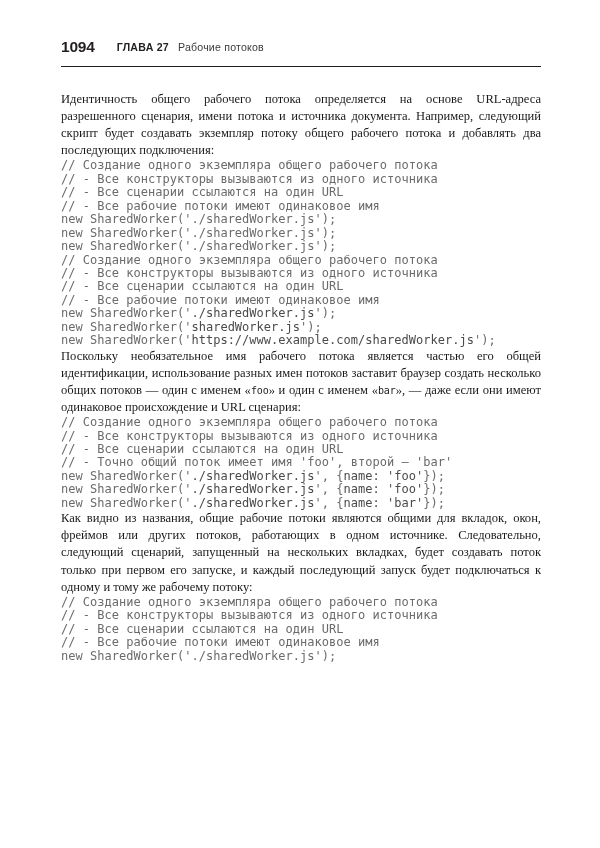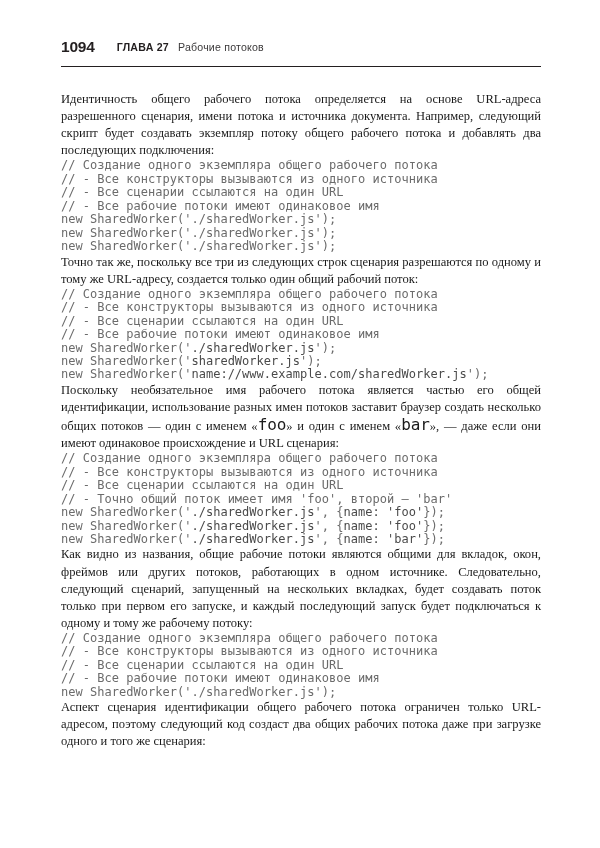--- a/index.html
+++ b/index.html
@@ -68,21 +68,21 @@
     line-height: 17.1px;
     color: #1a1a1a;
     text-align: justify;
     margin: 0 0 0 0;
     hyphens: manual;
     text-justify: inter-word;
   }
 
   .para code.inl {
     font-family: "DejaVu Sans Mono", monospace;
-    font-size: 16px;
+    font-size: 10px;
     color: #1a1a1a;
     letter-spacing: -0.1px;
   }
 
   
   pre.code {
     font-family: "DejaVu Sans Mono", monospace;
     font-size: 12px;
     line-height: 13.45px;
     color: #6b6b6b;
@@ -119,45 +119,43 @@
       <p class="para">Идентичность общего рабочего потока определяется на основе URL-адреса разрешенного сценария, имени потока и источника документа. Например, следующий скрипт будет создавать экземпляр потоку общего рабочего потока и добавлять два последующих подключения:</p>
 
       <pre class="code gap-before-code"><span>// Создание одного экземпляра общего рабочего потока</span>
 <span>// - Все конструкторы вызываются из одного источника</span>
 <span>// - Все сценарии ссылаются на один URL</span>
 <span>// - Все рабочие потоки имеют одинаковое имя</span>
 <span>new SharedWorker('./sharedWorker.js');</span>
 <span>new SharedWorker('./sharedWorker.js');</span>
 <span>new SharedWorker('./sharedWorker.js');</span></pre>
 
-      <p class="para gap-after-code">Точно так же, поскольку все три из следующих строк сценария разрешаются по одному и тому же URL-адресу, создается только один общий рабочий поток:</p>
 
       <pre class="code gap-before-code"><span>// Создание одного экземпляра общего рабочего потока</span>
 <span>// - Все конструкторы вызываются из одного источника</span>
 <span>// - Все сценарии ссылаются на один URL</span>
 <span>// - Все рабочие потоки имеют одинаковое имя</span>
 <span><span>new SharedWorker('</span><b>./sharedWorker.js</b><span>');</span></span>
 <span><span>new SharedWorker('</span><b>sharedWorker.js</b><span>');</span></span>
-<span><span>new SharedWorker('</span><b>name://www.example.com/sharedWorker.js</b><span>');</span></span></pre>
+<span><span>new SharedWorker('</span><b>https://www.example.com/sharedWorker.js</b><span>');</span></span></pre>
 
       <p class="para gap-after-code"><span>Поскольку необязательное имя рабочего потока является частью его общей идентификации, использование разных имен потоков заставит браузер создать несколько общих потоков — один с именем «</span><code class="inl">foo</code><span>» и один с именем «</span><code class="inl">bar</code><span>», — даже если они имеют одинаковое происхождение и URL сценария:</span></p>
 
       <pre class="code gap-before-code"><span>// Создание одного экземпляра общего рабочего потока</span>
 <span>// - Все конструкторы вызываются из одного источника</span>
 <span>// - Все сценарии ссылаются на один URL</span>
 <span>// - Точно общий поток имеет имя 'foo', второй — 'bar'</span>
 <span><span>new SharedWorker('</span><b>./sharedWorker.js</b><span>', {</span><b>name: 'foo'</b><span>});</span></span>
 <span><span>new SharedWorker('</span><b>./sharedWorker.js</b><span>', {</span><b>name: 'foo'</b><span>});</span></span>
 <span><span>new SharedWorker('</span><b>./sharedWorker.js</b><span>', {</span><b>name: 'bar'</b><span>});</span></span></pre>
 
       <p class="para gap-after-code">Как видно из названия, общие рабочие потоки являются общими для вкладок, окон, фреймов или других потоков, работающих в одном источнике. Следовательно, следующий сценарий, запущенный на нескольких вкладках, будет создавать поток только при первом его запуске, и каждый последующий запуск будет подключаться к одному и тому же рабочему потоку:</p>
 
       <pre class="code gap-before-code"><span>// Создание одного экземпляра общего рабочего потока</span>
 <span>// - Все конструкторы вызываются из одного источника</span>
 <span>// - Все сценарии ссылаются на один URL</span>
 <span>// - Все рабочие потоки имеют одинаковое имя</span>
 <span>new SharedWorker('./sharedWorker.js');</span></pre>
 
-      <p class="para gap-after-code">Аспект сценария идентификации общего рабочего потока ограничен только URL-адресом, поэтому следующий код создаст два общих рабочих потока даже при загрузке одного и того же сценария:</p>
 
     </div>
   </div>
 </div>
 
 </body></html>

